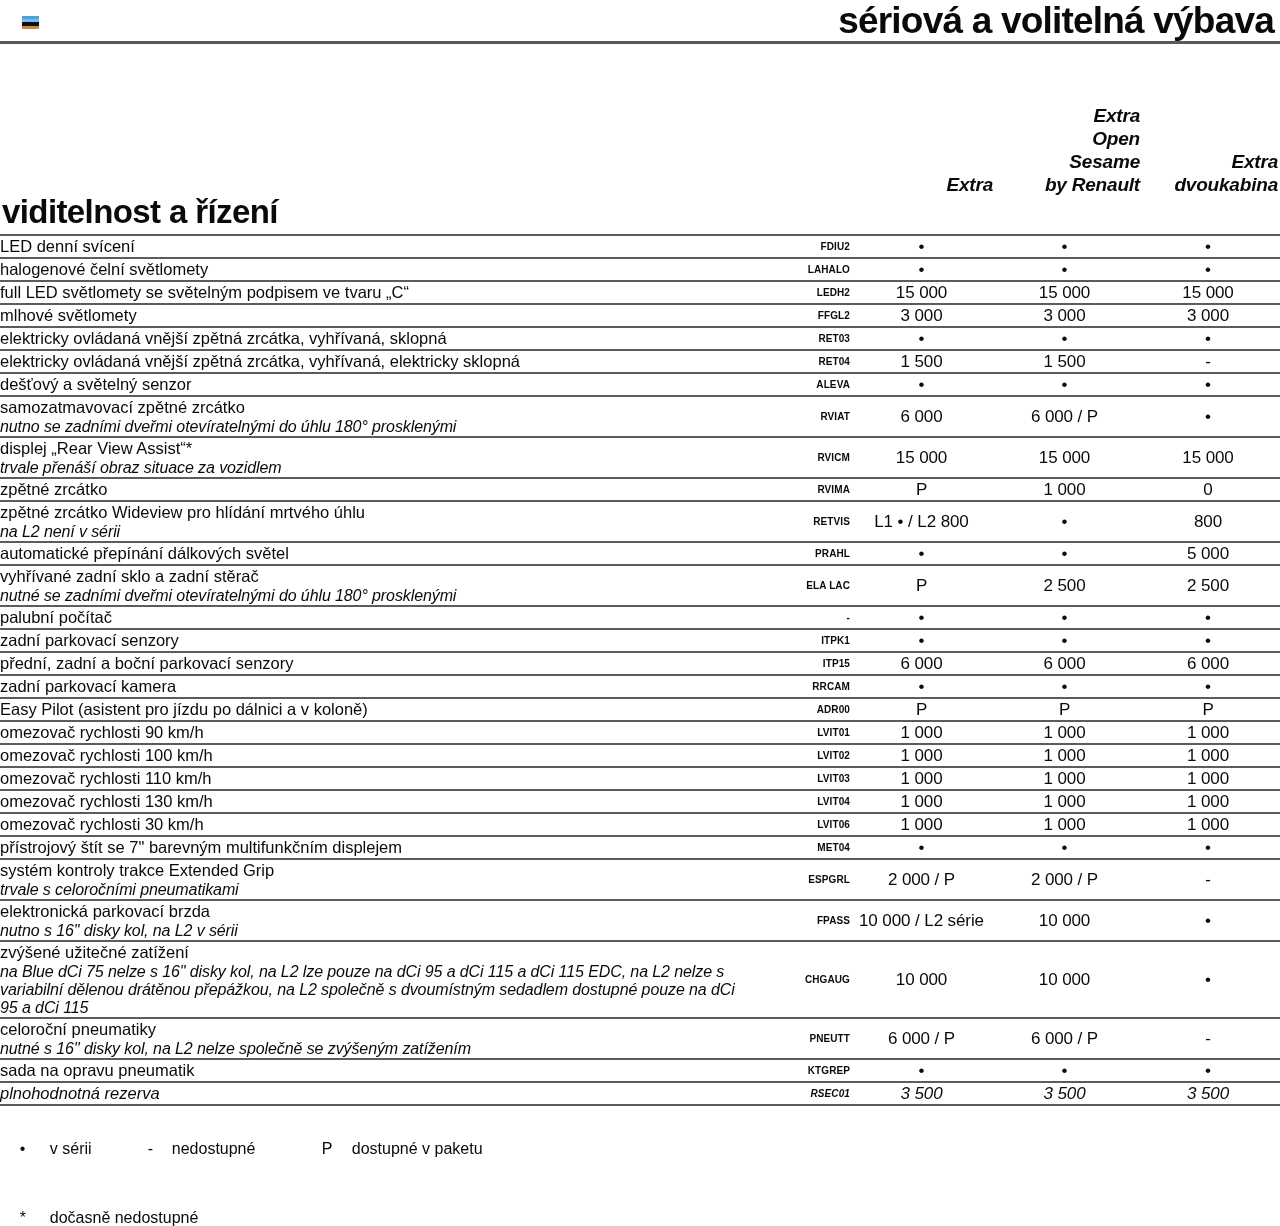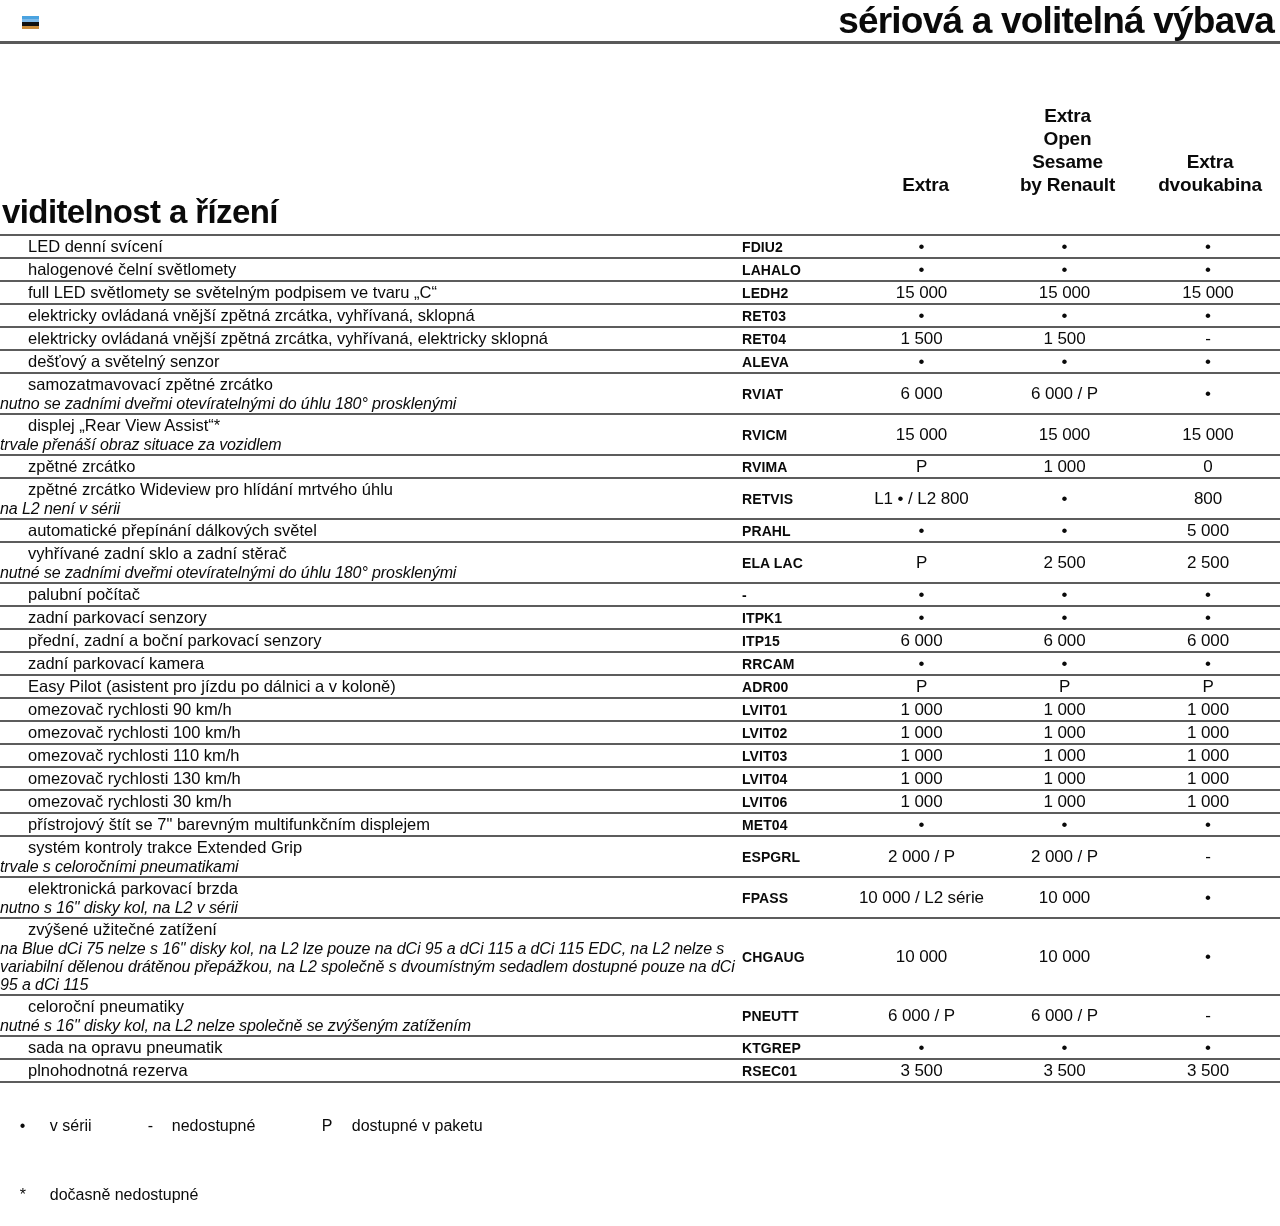--- a/index.html
+++ b/index.html
@@ -54,25 +54,26 @@
   }
 
   
   .colheads {
     position: relative;
     height: 152px;
   }
   .colhead {
     position: absolute;
     bottom: 0;
-    text-align: center;
+    text-align: right;
     font-size: 19px;
     font-weight: bold;
     line-height: 23px;
     letter-spacing: -0.2px;
+    font-style: italic;
   }
   .ch1 { left: 858px; width: 135px; }
   .ch2 { left: 995px; width: 145px; }
   .ch3 { left: 1142px; width: 136px; }
 
   .section-title {
     font-size: 33px;
     font-weight: bold;
     letter-spacing: -0.6px;
     padding: 0 0 6px 2px;
@@ -86,43 +87,44 @@
     table-layout: fixed;
     font-size: 16.5px;
   }
   table.spec td {
     border-top: 2.5px solid #5c5c5c;
     padding: 0;
     vertical-align: middle;
   }
   table.spec tr:last-child td {
     border-bottom: 2.5px solid #5c5c5c;
+    font-style: italic;
   }
   td.feat {
     width: 742px;
     padding: 1px 4px 2px 2px;
     text-align: left;
     line-height: 21px;
   }
   td.code {
     width: 108px;
-    text-align: left;
-    font-size: 14px;
+    text-align: right;
+    font-size: 10px;
     font-weight: bold;
     letter-spacing: 0.1px;
   }
   td.val {
     width: 143px;
     text-align: center;
     font-size: 17px;
     letter-spacing: -0.1px;
   }
   td.val.v3 { width: 144px; }
 
-  .feat-main { display: block; padding-left: 28px; }
+  .feat-main { display: block; }
   .feat-note {
     display: block;
     font-style: italic;
     font-size: 16px;
     line-height: 18px;
     letter-spacing: -0.1px;
   }
 
   
   .legend {
@@ -193,20 +195,29 @@
         <td class="feat">
           <span class="feat-main">full LED světlomety se světelným podpisem ve tvaru „C“</span>
         </td>
         <td class="code">LEDH2</td>
         <td class="val">15 000</td>
         <td class="val">15 000</td>
         <td class="val v3">15 000</td>
       </tr>
       <tr>
         <td class="feat">
+          <span class="feat-main">mlhové světlomety</span>
+        </td>
+        <td class="code">FFGL2</td>
+        <td class="val">3 000</td>
+        <td class="val">3 000</td>
+        <td class="val v3">3 000</td>
+      </tr>
+      <tr>
+        <td class="feat">
           <span class="feat-main">elektricky ovládaná vnější zpětná zrcátka, vyhřívaná, sklopná</span>
         </td>
         <td class="code">RET03</td>
         <td class="val">•</td>
         <td class="val">•</td>
         <td class="val v3">•</td>
       </tr>
       <tr>
         <td class="feat">
           <span class="feat-main">elektricky ovládaná vnější zpětná zrcátka, vyhřívaná, elektricky sklopná</span>

